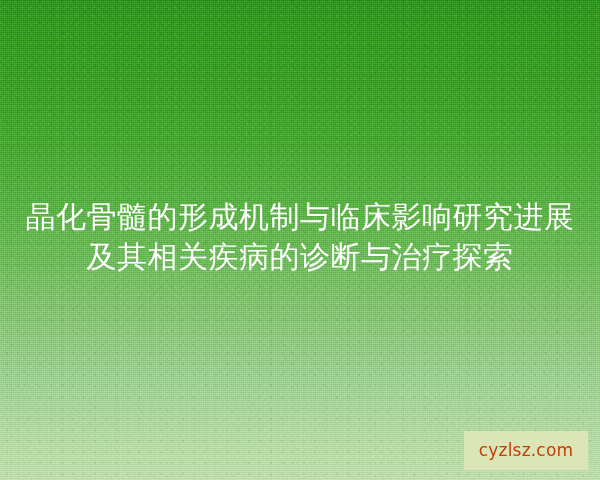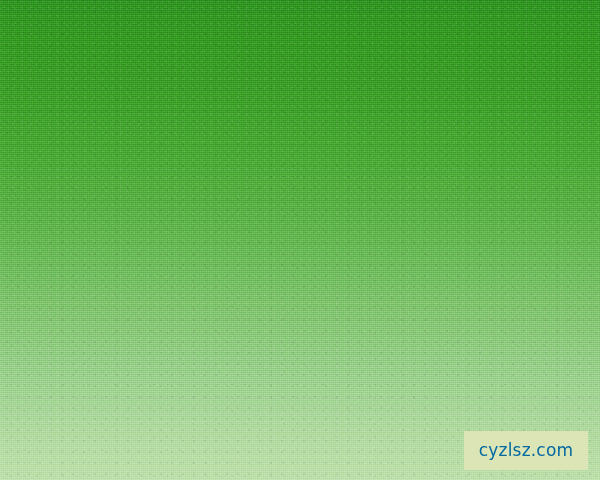--- a/index.html
+++ b/index.html
@@ -84,33 +84,37 @@
     top: 431px;
     width: 124px;
     height: 39px;
     background: #dbe5b6;
     display: flex;
     align-items: center;
     justify-content: center;
     z-index: 4;
   }
   .watermark-text {
-    color: #0369a1;
+    color: #c2410c;
     font-size: 17px;
     line-height: 17px;
     letter-spacing: 0.2px;
     font-family: "DejaVu Sans", "Liberation Sans", sans-serif;
   }
 </style>
 </head>
 <body>
 
 <div class="canvas">
 
   <div class="noise"></div>
   <div class="noise2"></div>
 
+  <div class="title-block">
+    <span class="title-line">晶化骨髓的形成机制与临床影响研究进展</span>
+    <span class="title-line">及其相关疾病的诊断与治疗探索</span>
+  </div>
 
   <div class="watermark">
     <span class="watermark-text">cyzlsz.com</span>
   </div>
 
 </div>
 
 </body></html>

